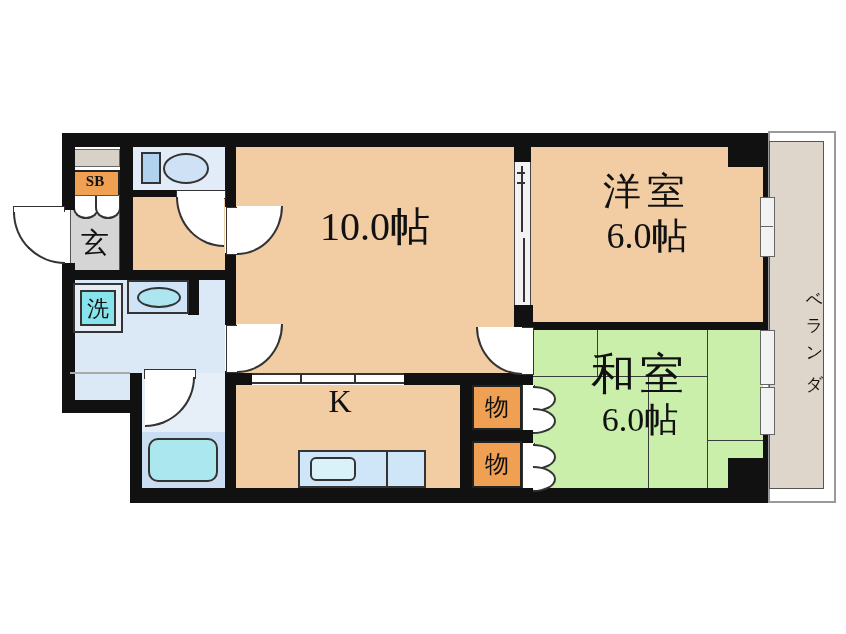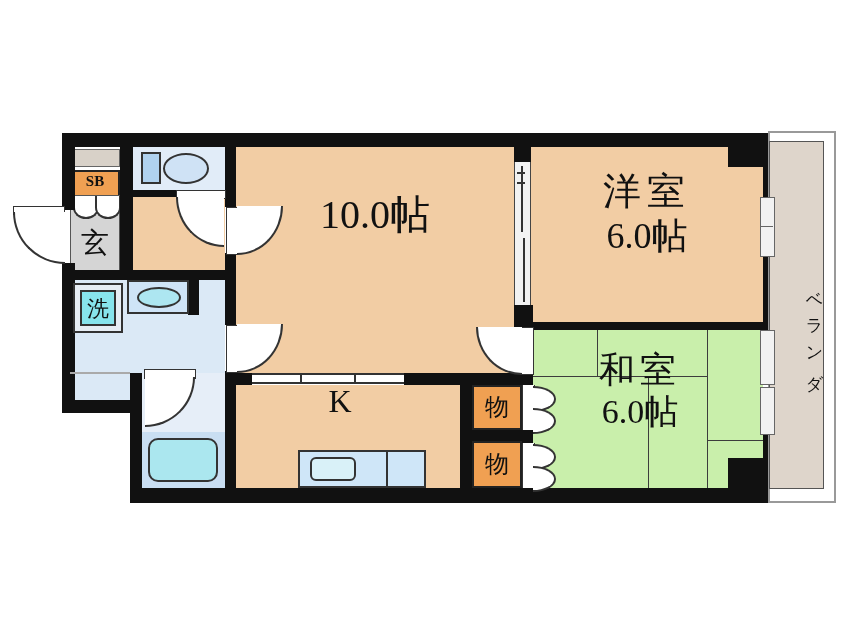--- a/index.html
+++ b/index.html
@@ -154,27 +154,27 @@
     <div class="abs" style="left:10px;top:5px;width:46px;height:24px;background:#d9f1f8;border:2px solid #333;border-radius:6px;"></div>
     <div class="abs" style="left:86px;top:0;width:2px;height:34px;background:#333;"></div>
   </div>
 
   <div class="abs" style="left:252px;top:373px;width:152px;height:11px;background:#fff;border-top:2px solid #333;border-bottom:2px solid #333;"></div>
   <div class="tick" style="left:300px;top:374px;width:2px;height:9px;"></div>
   <div class="tick" style="left:354px;top:374px;width:2px;height:9px;"></div>
   <div class="abs" style="left:70px;top:372px;width:60px;height:2px;background:#aaa;"></div>
 
   <div class="label" style="left:236px;top:190px;width:278px;">
-    <div style="font-size:40px;margin-top:4px;">10.0帖</div>
+    <div style="font-size:40px;margin-top:16px;">10.0帖</div>
   </div>
   <div class="label" style="left:531px;top:172px;width:232px;">
     <div style="font-size:38px;letter-spacing:6px;">洋室</div>
     <div style="font-size:36px;margin-top:6px;">6.0帖</div>
   </div>
   <div class="label" style="left:533px;top:352px;width:214px;">
-    <div style="font-size:36px;letter-spacing:5px;">和室</div>
+    <div style="font-size:44px;letter-spacing:5px;">和室</div>
     <div style="font-size:34px;margin-top:4px;">6.0帖</div>
   </div>
   <div class="label" style="left:245px;top:385px;width:190px;">
     <div style="font-size:32px;">K</div>
   </div>
 
 </div>
 
 </body></html>

